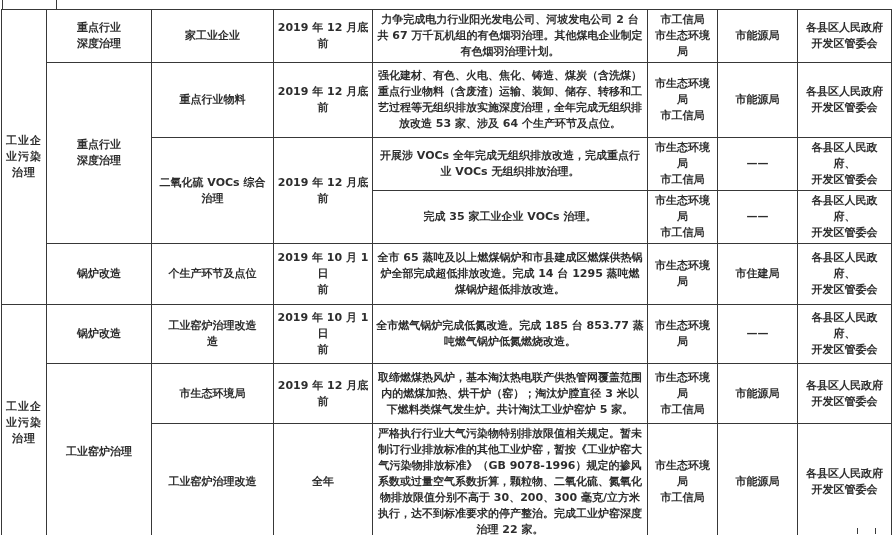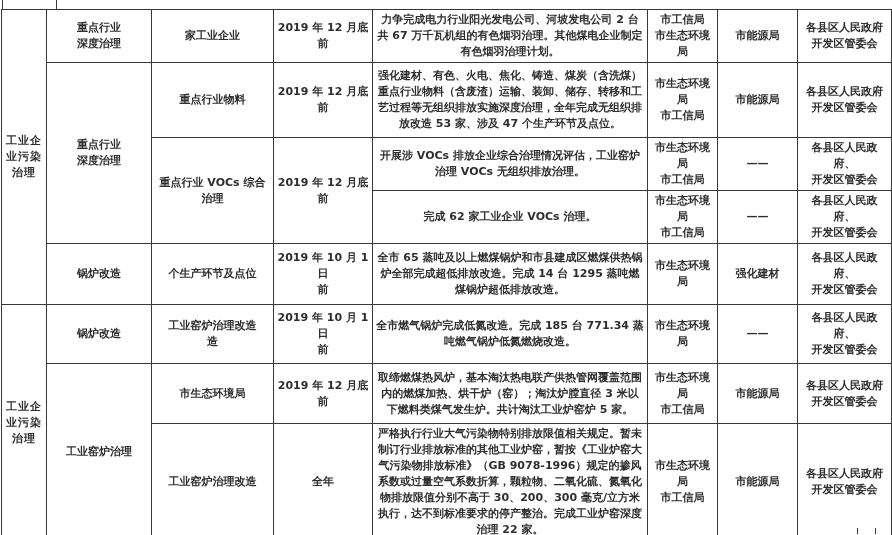--- a/index.html
+++ b/index.html
@@ -98,67 +98,67 @@
 市生态环境局</td>
         <td class="c-supp">市能源局</td>
         <td class="c-impl">各县区人民政府
 开发区管委会</td>
       </tr>
       <tr style="height:75px">
         <td class="c-sub" rowspan="3">重点行业
 深度治理</td>
         <td class="c-task">重点行业物料</td>
         <td class="c-dl">2019 年 12 月底前</td>
-        <td class="c-desc">强化建材、有色、火电、焦化、铸造、煤炭（含洗煤）重点行业物料（含废渣）运输、装卸、储存、转移和工艺过程等无组织排放实施深度治理，全年完成无组织排放改造 53 家、涉及 47 个生产环节及点位。</td>
+        <td class="c-desc">强化建材、有色、火电、焦化、铸造、煤炭（含洗煤）重点行业物料（含废渣）运输、装卸、储存、转移和工艺过程等无组织排放实施深度治理，全年完成无组织排放改造 53 家、涉及 64 个生产环节及点位。</td>
         <td class="c-dept">市生态环境局
 市工信局</td>
         <td class="c-supp">市能源局</td>
         <td class="c-impl">各县区人民政府
 开发区管委会</td>
       </tr>
       <tr style="height:45px">
-        <td class="c-task" rowspan="2">重点行业 VOCs 综合
+        <td class="c-task" rowspan="2">二氧化硫 VOCs 综合
 治理</td>
         <td class="c-dl" rowspan="2">2019 年 12 月底前</td>
-        <td class="c-desc">开展涉 VOCs 排放企业综合治理情况评估，工业窑炉治理 VOCs 无组织排放治理。</td>
+        <td class="c-desc">开展涉 VOCs 全年完成无组织排放改造，完成重点行业 VOCs 无组织排放治理。</td>
         <td class="c-dept">市生态环境局
 市工信局</td>
         <td class="c-supp">——</td>
         <td class="c-impl">各县区人民政府、
 开发区管委会</td>
       </tr>
       <tr style="height:53px">
-        <td class="c-desc">完成 62 家工业企业 VOCs 治理。</td>
+        <td class="c-desc">完成 35 家工业企业 VOCs 治理。</td>
         <td class="c-dept">市生态环境局
 市工信局</td>
         <td class="c-supp">——</td>
         <td class="c-impl">各县区人民政府、
 开发区管委会</td>
       </tr>
       <tr style="height:61px">
         <td class="c-sub">锅炉改造</td>
         <td class="c-task">个生产环节及点位</td>
         <td class="c-dl">2019 年 10 月 1 日
 前</td>
         <td class="c-desc">全市 65 蒸吨及以上燃煤锅炉和市县建成区燃煤供热锅炉全部完成超低排放改造。完成 14 台 1295 蒸吨燃煤锅炉超低排放改造。</td>
         <td class="c-dept">市生态环境局</td>
-        <td class="c-supp">强化建材</td>
+        <td class="c-supp">市住建局</td>
         <td class="c-impl">各县区人民政府、
 开发区管委会</td>
       </tr>
       <tr style="height:59px">
         <td class="c-cat" rowspan="3">工业企
 业污染
 治理</td>
         <td class="c-sub">锅炉改造</td>
         <td class="c-task">工业窑炉治理改造
 造</td>
         <td class="c-dl">2019 年 10 月 1 日
 前</td>
-        <td class="c-desc">全市燃气锅炉完成低氮改造。完成 185 台 771.34 蒸吨燃气锅炉低氮燃烧改造。</td>
+        <td class="c-desc">全市燃气锅炉完成低氮改造。完成 185 台 853.77 蒸吨燃气锅炉低氮燃烧改造。</td>
         <td class="c-dept">市生态环境局</td>
         <td class="c-supp">——</td>
         <td class="c-impl">各县区人民政府、
 开发区管委会</td>
       </tr>
       <tr style="height:60px">
         <td class="c-sub" rowspan="2">工业窑炉治理</td>
         <td class="c-task">市生态环境局</td>
         <td class="c-dl">2019 年 12 月底前</td>
         <td class="c-desc">取缔燃煤热风炉，基本淘汰热电联产供热管网覆盖范围内的燃煤加热、烘干炉（窑）；淘汰炉膛直径 3 米以下燃料类煤气发生炉。共计淘汰工业炉窑炉 5 家。</td>

